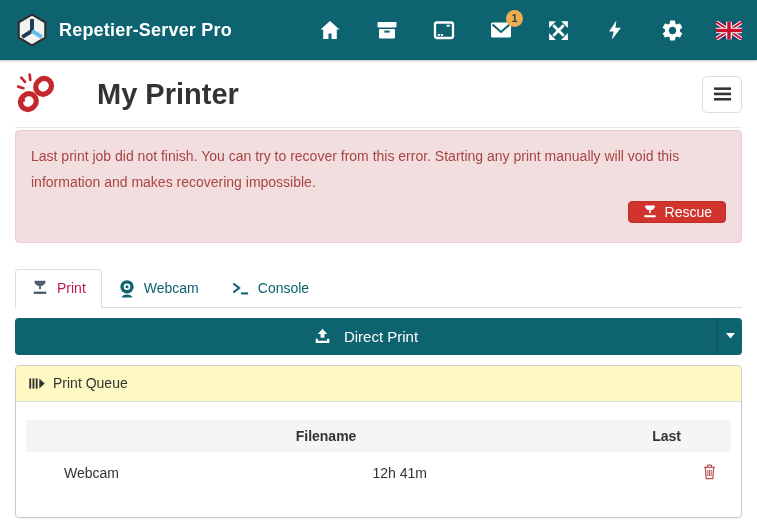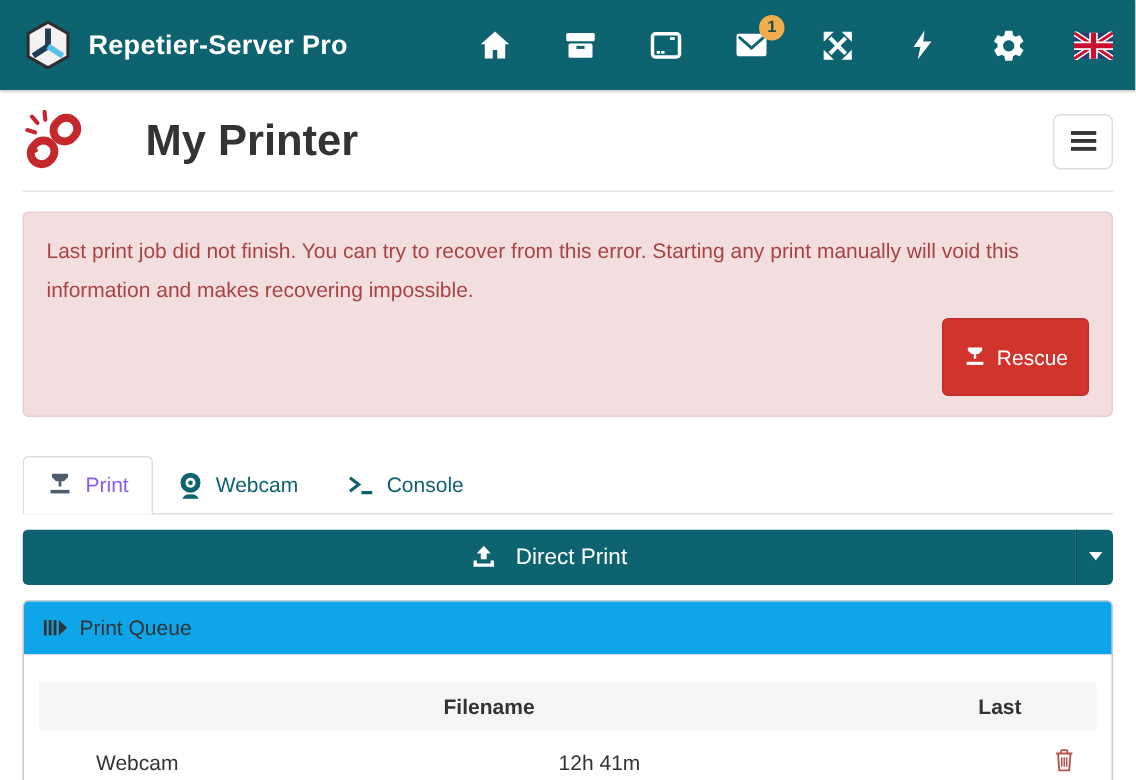--- a/index.html
+++ b/index.html
@@ -23,47 +23,47 @@
     text-align:center;}
 
   
   .page-header{margin:0 15px;padding:13px 0 12px;display:flex;align-items:center;
     border-bottom:1px solid #e7e7e7;}
   .page-title{font-size:29px;font-weight:bold;color:#333;margin-left:40px;}
   .menu-btn{margin-left:auto;width:40px;height:37px;background:#fff;border:1px solid #ddd;
     border-radius:5px;display:flex;align-items:center;justify-content:center;cursor:pointer;}
 
   
-  .alert{margin:13px 15px 0;background:var(--alert-bg);border:1px solid var(--alert-border);
+  .alert{margin:2px 15px 0;background:var(--alert-bg);border:1px solid var(--alert-border);
     border-radius:4px;padding:13px 15px;color:var(--alert-text);font-size:14px;line-height:1.85;}
   .alert-actions{text-align:right;margin-top:5px;}
   .btn-danger{display:inline-flex;align-items:center;gap:7px;background:var(--danger);
-    color:#fff;border:1px solid #bf2e27;border-radius:4px;padding:17px 13px;font-size:14px;
+    color:#fff;border:1px solid #bf2e27;border-radius:4px;padding:2px 13px;font-size:14px;
     font-family:inherit;cursor:pointer;}
 
   
   .tabs{margin:26px 15px 0;display:flex;border-bottom:1px solid #ddd;}
   .tab{display:flex;align-items:center;gap:8px;padding:9px 15px;font-size:14px;
     color:var(--teal);cursor:pointer;border:1px solid transparent;margin-bottom:-1px;
     border-radius:4px 4px 0 0;}
-  .tab.active{background:#fff;border-color:#ddd #ddd #fff #ddd;color:#8b5cf6;}
+  .tab.active{background:#fff;border-color:#ddd #ddd #fff #ddd;color:#be185d;}
   .tab .ic{display:flex;}
 
   
   .btn-group{margin:10px 15px 0;display:flex;height:37px;border-radius:4px;overflow:hidden;
     cursor:pointer;}
   .btn-main{flex:1;background:var(--teal);color:#fff;display:flex;align-items:center;
     justify-content:center;gap:13px;font-size:15px;}
   .btn-caret{width:25px;background:var(--teal);border-left:1px solid #0a515c;display:flex;
     align-items:center;justify-content:center;}
 
   
   .panel{margin:10px 15px 0;border:1px solid #ccc;border-radius:4px;min-height:153px;
     box-shadow:0 1px 1px rgba(0,0,0,.05);background:#fff;}
-  .panel-heading{display:flex;align-items:center;gap:8px;padding:9px 12px;background:#0ea5e9;
+  .panel-heading{display:flex;align-items:center;gap:8px;padding:9px 12px;background:#fef9c3;
     border-bottom:1px solid #ddd;border-radius:3px 3px 0 0;font-size:14px;color:#333;}
   .panel-body{padding:18px 10px 10px;}
   table{width:100%;border-collapse:collapse;font-size:14px;color:#333;}
   thead th{background:#f5f5f5;text-align:right;font-weight:bold;padding:8px;}
   th.c-file,td.c-file{padding-left:38px;width:48%;}
   td{padding:11px 8px;}
   td.c-act{width:42px;text-align:right;padding-right:14px;}
   .trash-btn{background:none;border:none;cursor:pointer;padding:0;display:inline-flex;}
 </style>
 </head>

